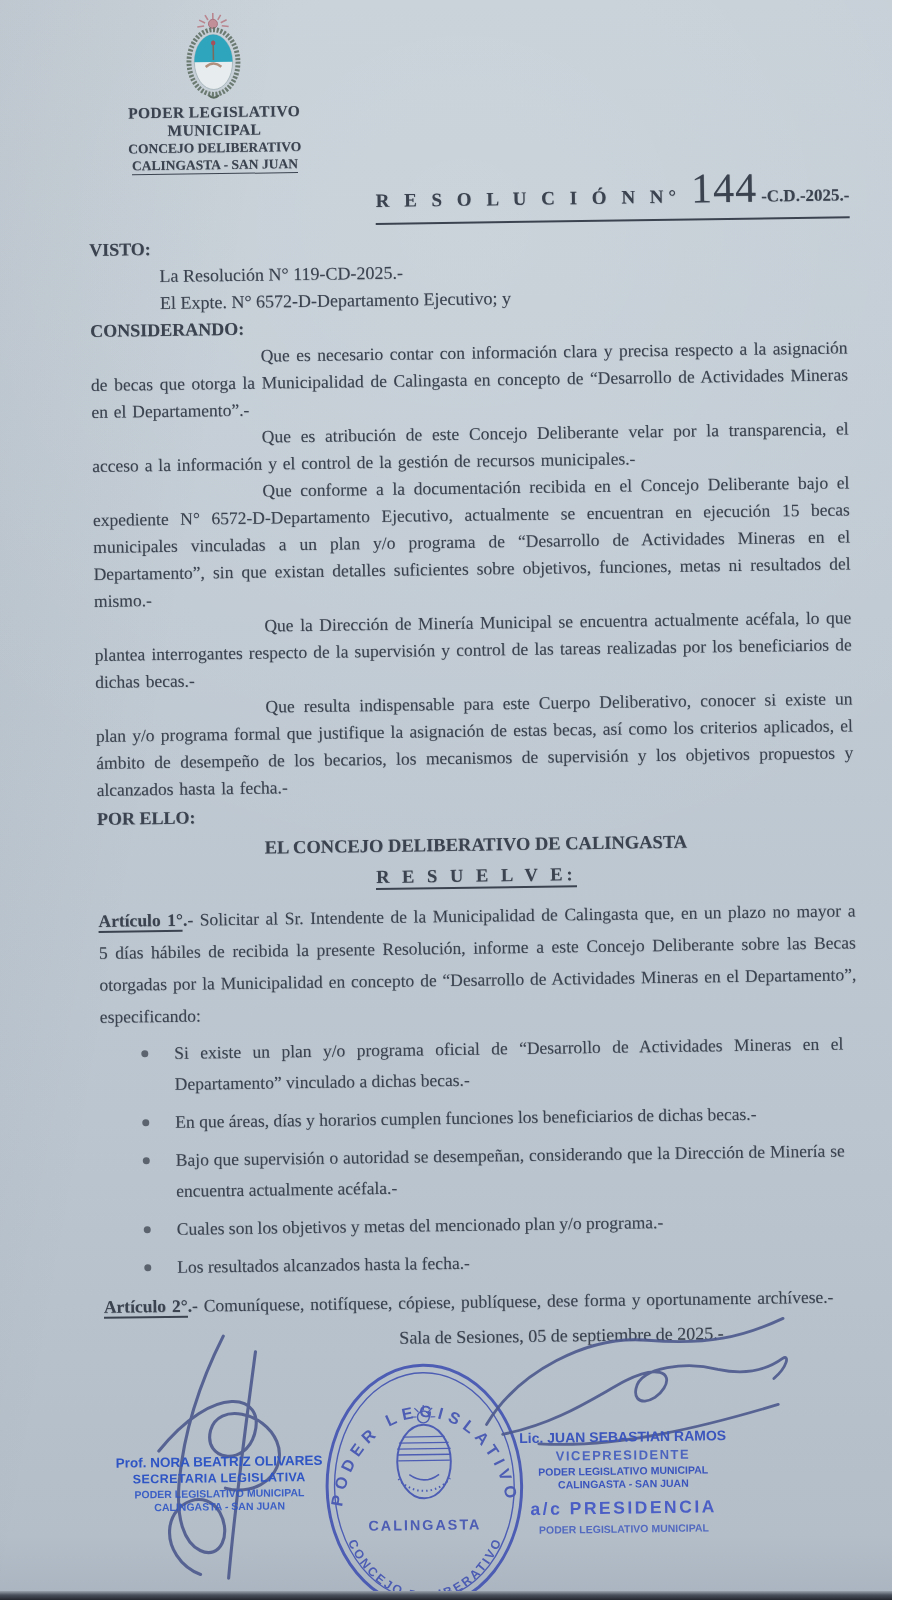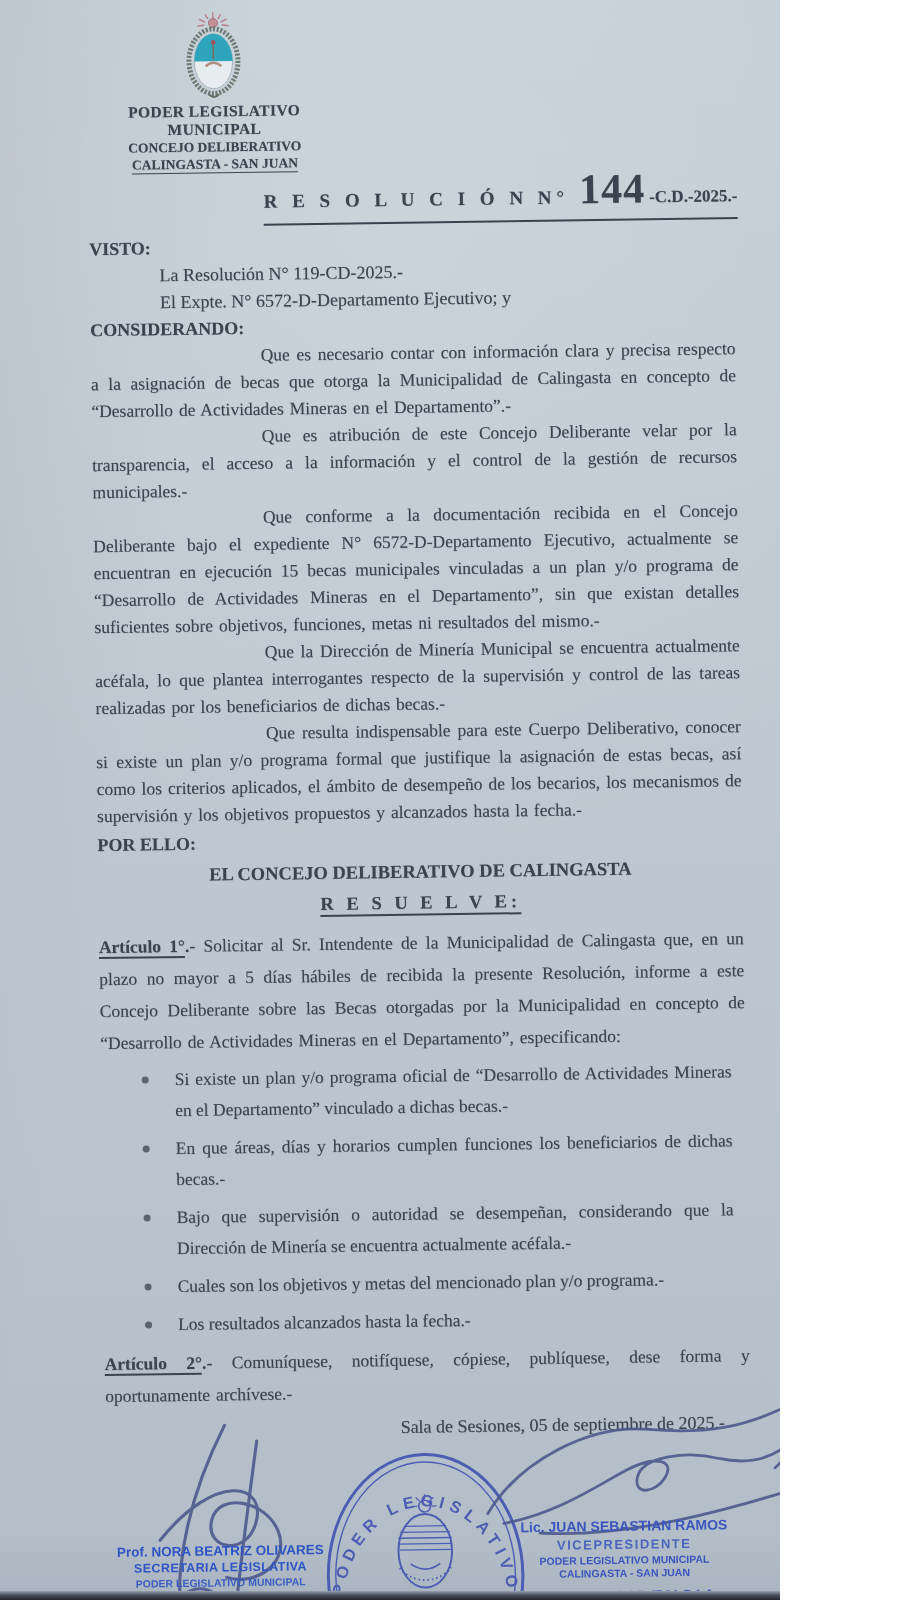--- a/index.html
+++ b/index.html
@@ -1,17 +1,17 @@
 <!DOCTYPE html>
 <html><head>
 <meta charset="utf-8">
 <style>
   html,body{margin:0;padding:0;}
   .page{
-    width:780px;height:1600px;position:relative;overflow:hidden;
+    width:892px;height:1600px;position:relative;overflow:hidden;
     font-family:"Liberation Serif","DejaVu Serif",serif;
     color:#3a434f;
     background:
       radial-gradient(130% 70% at 52% 14%, rgba(255,255,255,0.12), rgba(255,255,255,0) 60%),
       linear-gradient(100deg, rgba(20,25,35,0.05), rgba(20,25,35,0) 25%),
       linear-gradient(180deg,#c6cfd7 0%,#c0cad3 38%,#bbc5cf 70%,#b3bec9 96%,#a9b4c0 100%);
   }
   .doc{position:absolute;inset:0;transform:rotate(-0.8deg);transform-origin:50% 42%;}
   .soft{text-shadow:0.3px 0.3px 0.7px rgba(58,67,79,0.38);}
 
@@ -20,21 +20,21 @@
   .arms{display:block;margin:0 auto 2px auto;}
   .org1{font-weight:bold;font-size:15.5px;letter-spacing:0.4px;}
   .org2{font-weight:bold;font-size:13.5px;margin-top:1px;}
   .org3{font-weight:bold;font-size:13.5px;margin-top:1px;}
   .org3 span{border-bottom:1.6px solid #3a434f;padding-bottom:1px;}
 
   
   .title-row{text-align:right;padding-right:36px;margin-top:2px;}
   .title-inner{display:inline-block;border-bottom:2.6px solid #3a434f;padding-bottom:1px;line-height:40px;white-space:nowrap;}
   .title-label{font-weight:bold;font-size:19px;letter-spacing:5px;}
-  .title-number{font-weight:bold;font-size:42px;letter-spacing:1px;margin-left:6px;text-align:center;}
+  .title-number{font-weight:normal;font-size:42px;letter-spacing:1px;margin-left:6px;text-align:center;}
   .title-suffix{font-weight:bold;font-size:17px;}
 
   
   .body{padding:0 40px 0 95px;}
   .h-bold{font-weight:bold;font-size:18px;line-height:27px;}
   .visto-heading{margin-top:8px;}
   .visto-item{margin-left:70px;font-size:18px;line-height:27px;}
   .para{text-align:justify;text-indent:170px;font-size:17.5px;line-height:27px;word-spacing:1.5px;}
   .por-ello{margin-top:2px;}
   .center1{text-align:center;font-weight:bold;font-size:18.5px;margin-top:4px;line-height:26px;}

